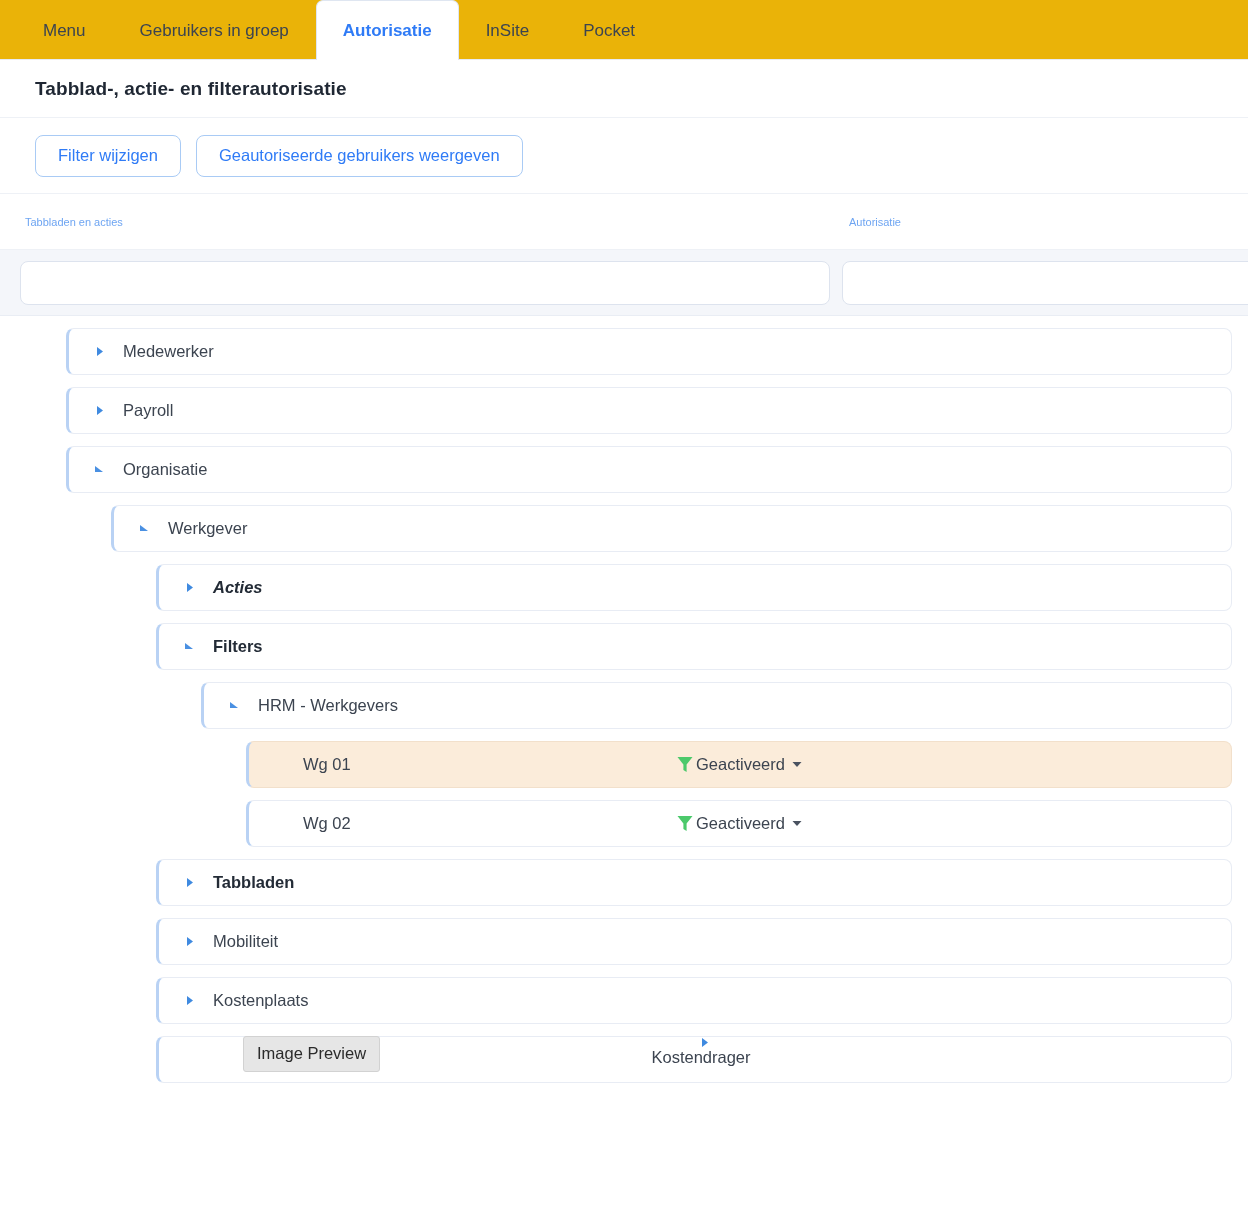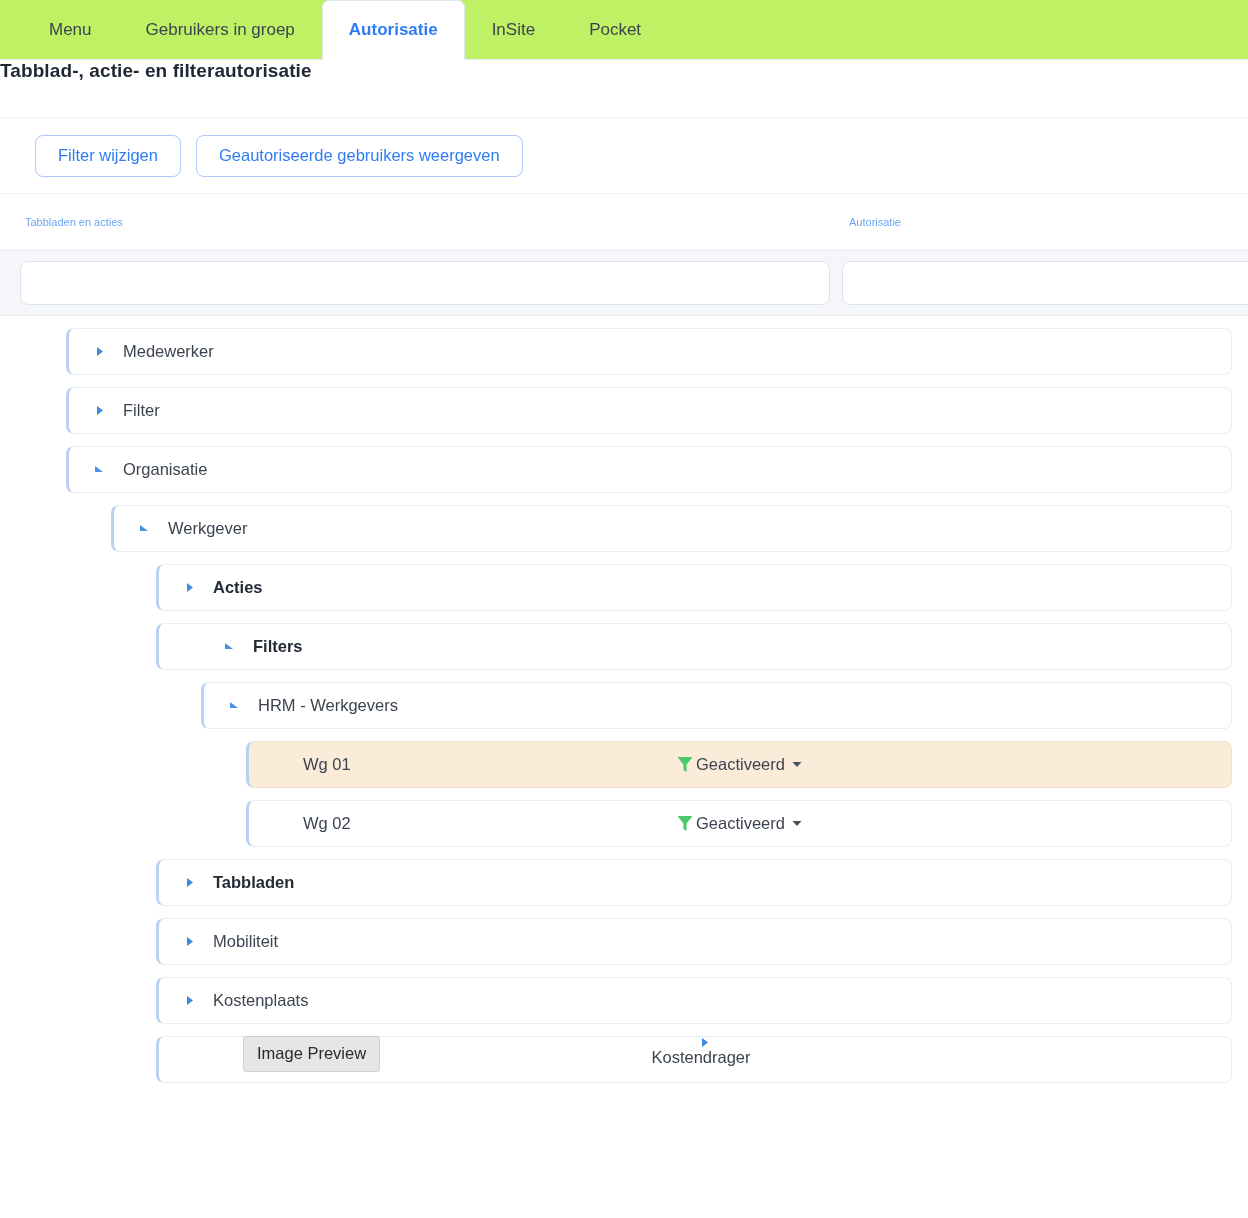--- a/index.html
+++ b/index.html
@@ -10,24 +10,24 @@
     background: #ffffff;
     font-family: "Liberation Sans", sans-serif;
     -webkit-font-smoothing: antialiased;
   }
 
   
   .tabbar {
     position: relative;
     height: 60px;
     display: flex;
-    align-items: center;
-    padding-left: 22px;
+    align-items: flex-start;
+    padding-left: 16px;
     border-bottom: 1px solid #e7ebf2;
-    background: #bef264;
+    background: #eab308;
   }
   .tab {
     position: relative;
     height: 60px;
     display: flex;
     align-items: center;
     padding: 0 26px;
     font-size: 17px;
     color: #3c4450;
     white-space: nowrap;
@@ -49,20 +49,22 @@
     position: absolute;
     left: 0; right: 0; bottom: -1px;
     height: 2px;
     background: #ffffff;
   }
 
   
   .page-title-bar {
     height: 58px;
     display: flex;
+    align-items: center;
+    padding-left: 35px;
     border-bottom: 1px solid #eef1f6;
   }
   .page-title {
     font-size: 19px;
     font-weight: bold;
     color: #1f2733;
     letter-spacing: .1px;
   }
 
   
@@ -252,21 +254,21 @@
         </svg>
       </span>
       <span class="row-label" style="margin-left: 12px;">Medewerker</span>
     </div>
     <div class="row" style="margin-left: 66px; margin-right: 16px;">
       <span class="caret">
         <svg width="11" height="11" viewBox="0 0 11 11">
           <path d="M3 1 L9 5.5 L3 10 Z" fill="#3f8ae0"></path>
         </svg>
       </span>
-      <span class="row-label" style="margin-left: 12px;">Filter</span>
+      <span class="row-label" style="margin-left: 12px;">Payroll</span>
     </div>
     <div class="row" style="margin-left: 66px; margin-right: 16px;">
       <span class="caret">
         <svg width="11" height="11" viewBox="0 0 11 11">
           <path d="M1 8 L9 8 L1 2 Z" fill="#4a90e2"></path>
         </svg>
       </span>
       <span class="row-label" style="margin-left: 12px;">Organisatie</span>
     </div>
     <div class="row" style="margin-left: 111px; margin-right: 16px;">
@@ -276,23 +278,23 @@
         </svg>
       </span>
       <span class="row-label" style="margin-left: 12px;">Werkgever</span>
     </div>
     <div class="row bold" style="margin-left: 156px; margin-right: 16px;">
       <span class="caret">
         <svg width="11" height="11" viewBox="0 0 11 11">
           <path d="M3 1 L9 5.5 L3 10 Z" fill="#3f8ae0"></path>
         </svg>
       </span>
-      <span class="row-label" style="margin-left: 12px;">Acties</span>
-    </div>
-    <div class="row bold" style="margin-left: 156px; margin-right: 16px; padding-left: 40px;">
+      <span class="row-label" style="margin-left: 12px; font-style: italic;">Acties</span>
+    </div>
+    <div class="row bold" style="margin-left: 156px; margin-right: 16px;">
       <span class="caret">
         <svg width="11" height="11" viewBox="0 0 11 11">
           <path d="M1 8 L9 8 L1 2 Z" fill="#4a90e2"></path>
         </svg>
       </span>
       <span class="row-label" style="margin-left: 12px;">Filters</span>
     </div>
     <div class="row" style="margin-left: 201px; margin-right: 16px;">
       <span class="caret">
         <svg width="11" height="11" viewBox="0 0 11 11">

